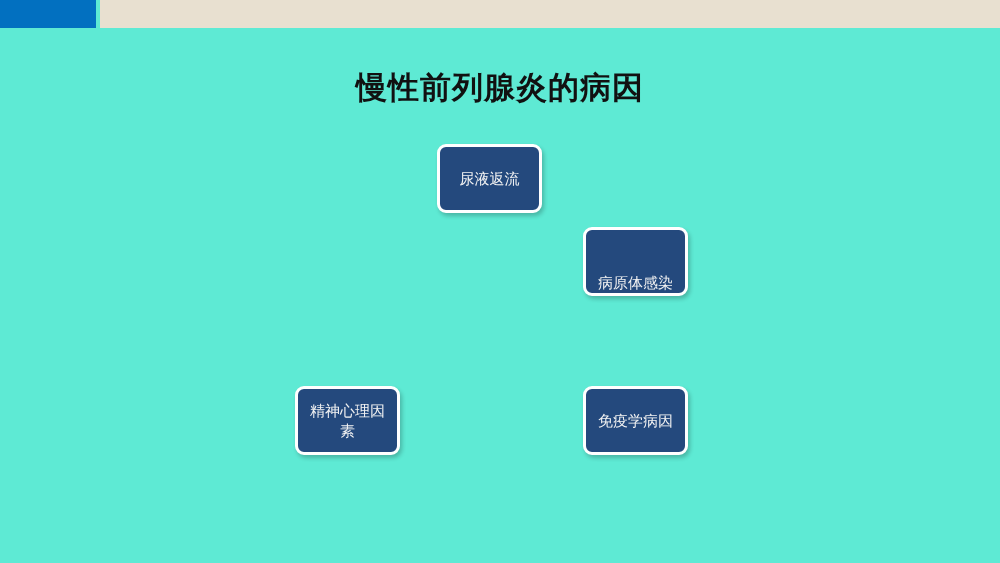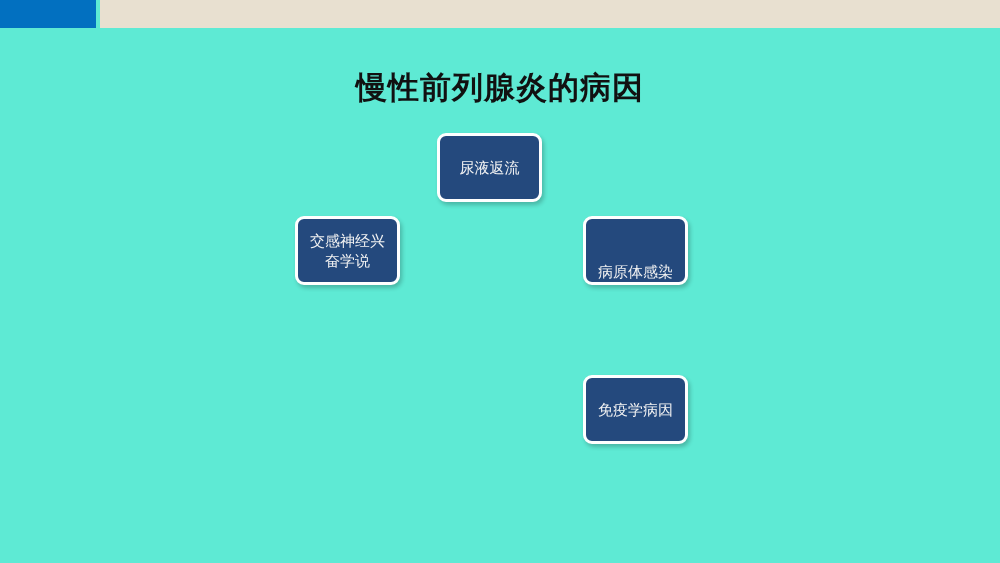--- a/index.html
+++ b/index.html
@@ -52,21 +52,21 @@
     color: #111111;
     letter-spacing: 1px;
     line-height: 40px;
     white-space: nowrap;
   }
 
   
   .diagram {
     position: absolute;
     left: 0;
-    top: 5px;
+    top: 16px;
     width: 1000px;
     height: 402px;
   }
 
   .node {
     position: absolute;
     box-sizing: border-box;
     width: 105px;
     height: 69px;
     background: #24497d;
@@ -106,28 +106,28 @@
   <div class="banner-strip"></div>
 
   <div class="slide-title">慢性前列腺炎的病因</div>
 
   <div class="diagram">
 
     <div class="node node-0">
       <span class="node-label">尿液返流</span>
     </div>
 
-    <div class="node node-1">
-      <span class="node-label">交感神经兴奋学说</span>
-    </div>
 
     <div class="node node-2">
       <span class="node-label">病原体感染</span>
     </div>
 
+    <div class="node node-3">
+      <span class="node-label">精神心理因素</span>
+    </div>
 
     <div class="node node-4">
       <span class="node-label">免疫学病因</span>
     </div>
 
 
   </div>
 </div>
 
 </body></html>

